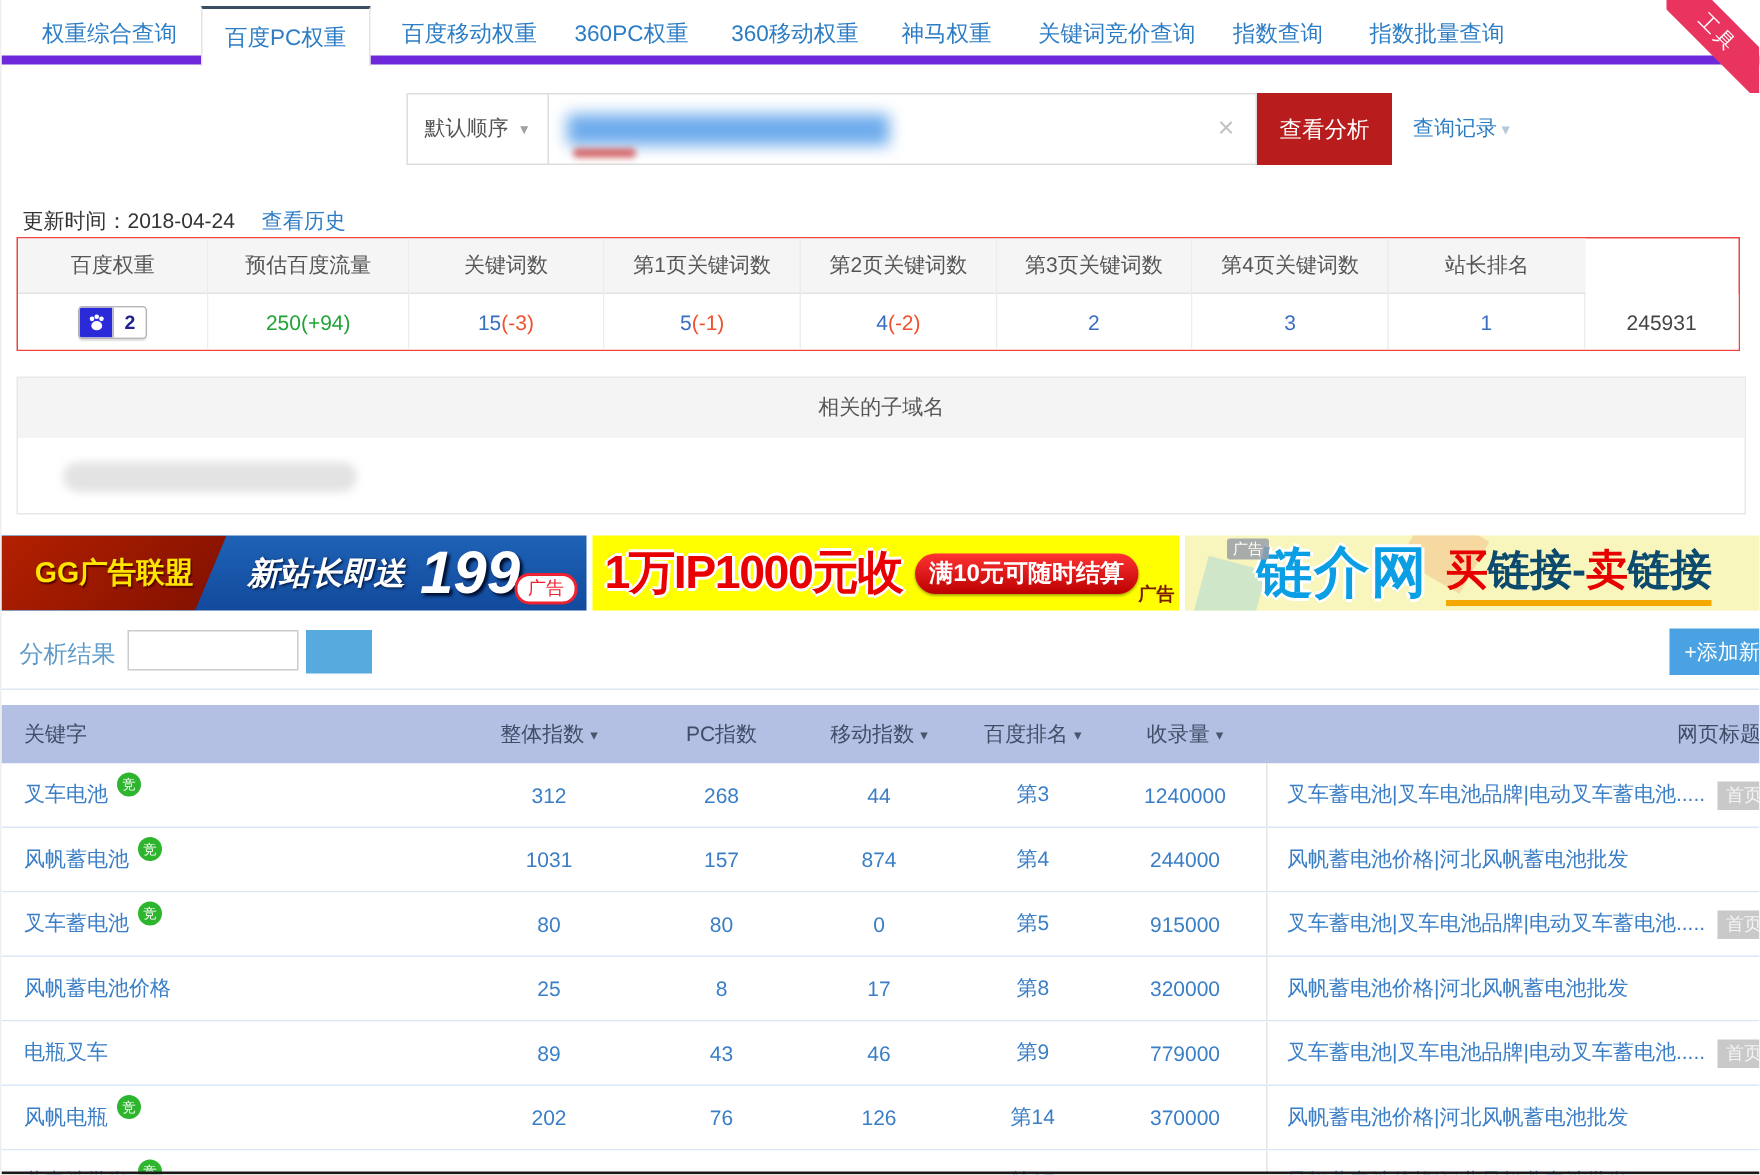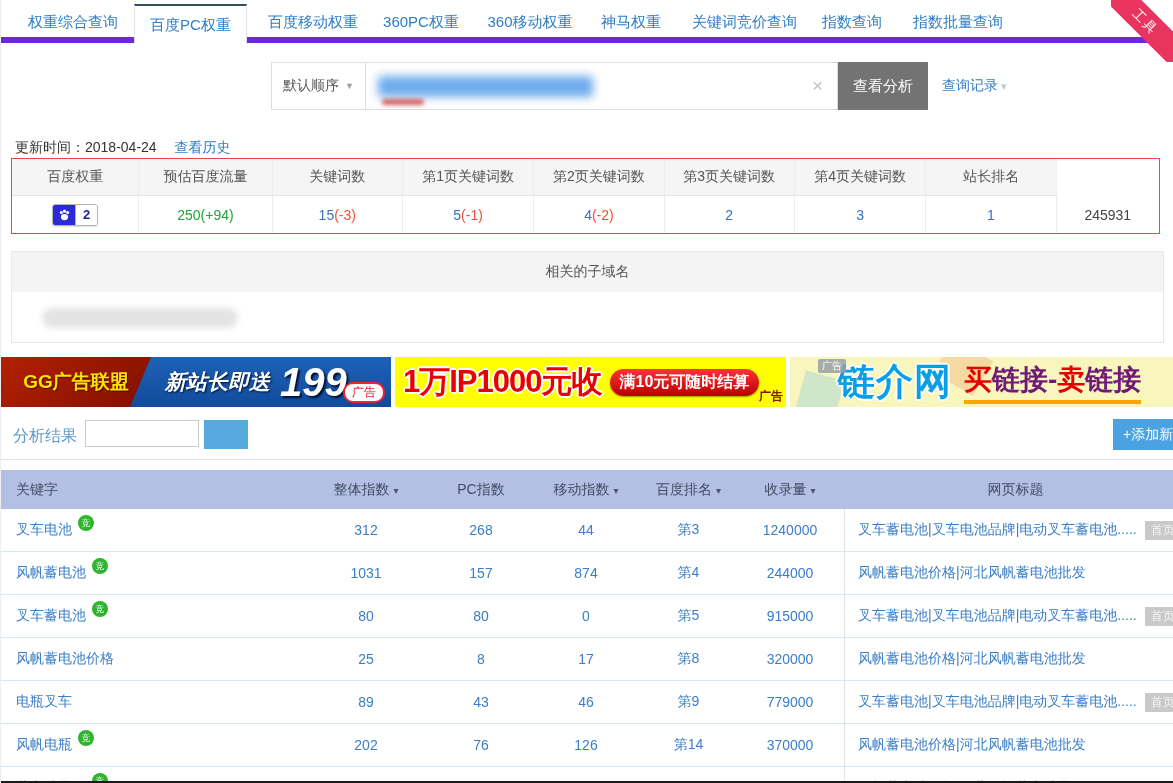--- a/index.html
+++ b/index.html
@@ -17,21 +17,21 @@
     background:#e8345f; color:#fff; text-align:center; font-size:13px; padding:4px 0; letter-spacing:2px; }
 
   
   .search-wrap { position:absolute; top:62px; left:270px; height:48px; display:flex; }
   .sort-box { width:95px; height:48px; border:1px solid #ddd; background:#fff; display:flex; align-items:center; justify-content:center; gap:6px; font-size:14px; color:#555; cursor:pointer; }
   .sort-caret { font-size:9px; color:#a0a0a0; }
   .url-input { position:relative; width:472px; height:48px; border:1px solid #ddd; border-left:none; background:#fff; }
   .blur-url { position:absolute; left:12px; top:13px; width:215px; height:21px; background:#4a97e8; border-radius:2px; filter:blur(5px); opacity:.8; }
   .blur-red { position:absolute; left:16px; top:36px; width:42px; height:6px; background:#d04040; border-radius:3px; filter:blur(2px); opacity:.8; }
   .clear-x { position:absolute; right:14px; top:12px; font-size:19px; color:#c2c2c2; cursor:pointer; }
-  .analyze-btn { width:90px; height:48px; background:#737373; color:#fff; font-size:15px; display:flex; align-items:center; justify-content:center; cursor:pointer; border:none; }
+  .analyze-btn { width:90px; height:48px; background:#b91c1c; color:#fff; font-size:15px; display:flex; align-items:center; justify-content:center; cursor:pointer; border:none; }
   .history-link { position:absolute; top:77px; left:941px; font-size:14px; color:#2d7dc5; cursor:pointer; }
   .history-caret { font-size:11px; color:#b9c9da; margin-left:3px; }
 
   
   .update-row { position:absolute; top:139px; left:14px; font-size:14px; color:#333; }
   .update-row a { color:#2d7dc5; text-decoration:none; margin-left:14px; cursor:pointer; }
 
   
   .stats { position:absolute; top:158px; left:10px; width:1149px; border:1px solid #ef4444; }
   .stats-row { display:grid; grid-template-columns:128fr 134fr 131fr 132fr 131fr 131fr 132fr 131fr 103fr; }
@@ -68,36 +68,36 @@
   .ad2-pill { margin-left:8px; background:linear-gradient(180deg,#f33,#b00); border-radius:15px; color:#fff; font-size:16px; font-weight:bold; padding:3px 10px; white-space:nowrap; box-shadow:0 1px 2px rgba(0,0,0,.4); }
   .ad2-badge { position:absolute; right:3px; bottom:2px; color:#7a1a00; font-size:12px; font-weight:bold; }
   .ad3 { left:789px; width:384px; background:#f8f5bd; display:flex; align-items:center; }
   .ad3-deco1 { position:absolute; left:10px; bottom:-8px; width:40px; height:40px; background:#cfe6c8; transform:rotate(15deg); }
   .ad3-deco2 { position:absolute; left:150px; top:-10px; width:46px; height:40px; background:#f5d9a0; transform:rotate(30deg); }
   .ad3-badge { position:absolute; left:28px; top:2px; background:#9aa0a8; color:#fff; font-size:10px; padding:0 4px; border-radius:2px; opacity:.85; z-index:2; }
   .ad3-brand { position:relative; color:#0a9fe5; font-size:37px; font-weight:900; margin-left:48px; letter-spacing:1px;
     text-shadow:-2px 0 #fff,2px 0 #fff,0 -2px #fff,0 2px #fff; z-index:1; }
   .ad3-links { position:relative; margin-left:12px; font-size:28px; font-weight:900; border-bottom:4px solid #f5a800; padding-bottom:1px; white-space:nowrap; z-index:1; }
   .ad3-red { color:#e60000; }
-  .ad3-dark { color:#701a75; }
+  .ad3-dark { color:#0c4a6e; }
 
   
   .filter-label { position:absolute; top:426px; left:12px; font-size:16px; color:#5d9ac9; }
   .filter-input { position:absolute; top:420px; left:84px; width:114px; height:27px; border:1px solid #ccc; background:#fff; font-size:13px; padding:0 6px; }
   .filter-btn { position:absolute; top:420px; left:203px; width:44px; height:29px; background:#56aade; color:#fff; font-size:14px; border:none; cursor:pointer;padding-left:44px; }
   .add-btn { position:absolute; top:419px; left:1112px; width:92px; height:31px; background:#4aa2e2; color:#fff; font-size:14px; border:none; text-align:left; padding-left:10px; cursor:pointer; }
   .filter-divider { position:absolute; top:459px; left:0; width:1173px; height:1px; background:#dde7f2; }
 
   
   .results { position:absolute; top:470px; left:0; width:1173px; }
   .res-grid { display:grid; grid-template-columns:300px 130px 100px 110px 95px 108px 1fr; }
   .res-head { background:#b3c0e3; }
   .res-head > div { height:39px; display:flex; align-items:center; justify-content:center; font-size:14px; color:#414d66; }
   .res-head > div:first-child { justify-content:flex-start; padding-left:15px; }
-  .res-head > div:last-child { justify-content:center; padding-left:13px; }
+  .res-head > div:last-child { justify-content:flex-end; padding-left:13px; }
   .sort-arrow { font-size:10px; color:#4a5570; margin-left:4px; margin-top:2px; }
   .res-row { border-bottom:1px solid #d9e7f6; background:#fff; }
   .res-row > div { height:42px; display:flex; align-items:center; justify-content:center; font-size:14px; color:#3a7ec6; }
   .res-row > div:first-child { justify-content:flex-start; padding-left:15px; }
   .res-row > div:last-child { justify-content:flex-start; padding-left:13px; border-left:1px solid #e4e4e4; }
   .kw-link { color:#3a7ec6; cursor:pointer; }
   .bid-badge { display:inline-flex; align-items:center; justify-content:center; width:16px; height:16px; border-radius:50%; background:#2db52d; color:#fff; font-size:9px; margin-left:6px; position:relative; top:-7px; }
   .title-link { color:#3a7ec6; cursor:pointer; white-space:nowrap; }
   .home-badge { background:#c9c9c9; color:#f4f4f4; font-size:12px; padding:1px 6px; margin-left:8px; white-space:nowrap; }
   .bottom-line { position:absolute; bottom:0; left:0; width:1173px; height:2px; background:#1a1a1a; }

